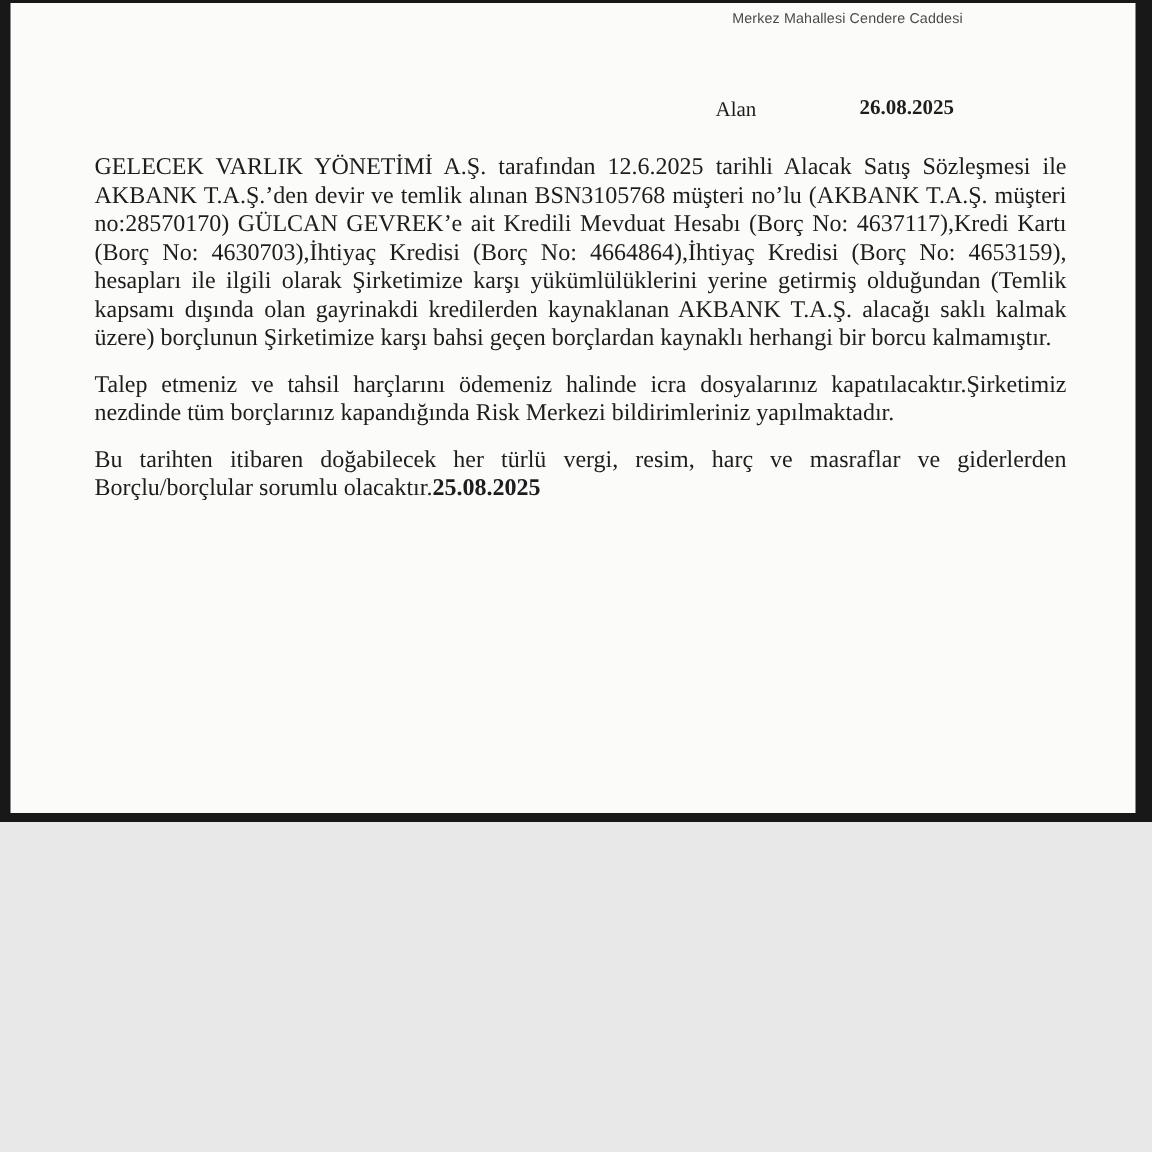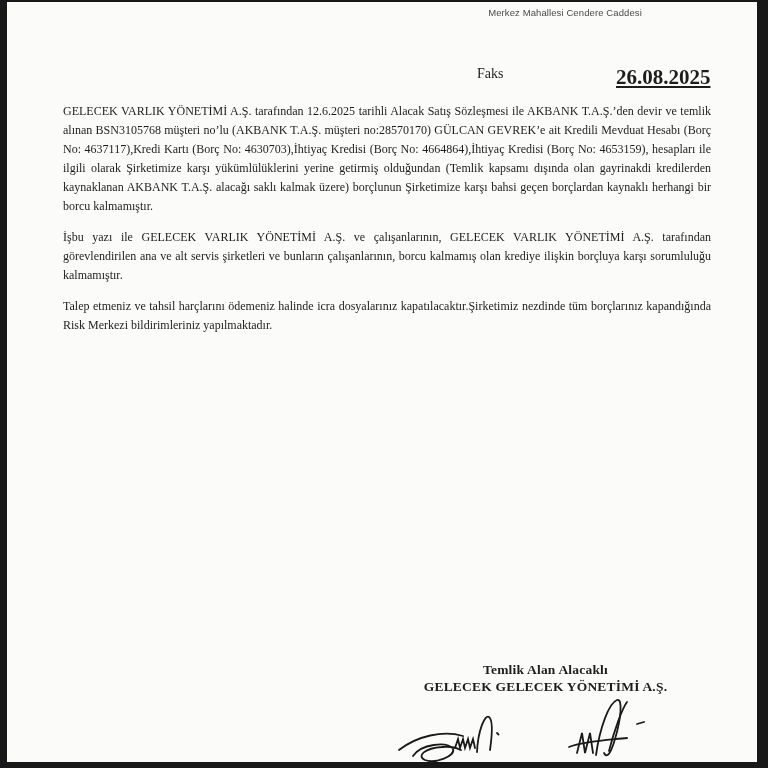--- a/index.html
+++ b/index.html
@@ -1,18 +1,18 @@
 <!DOCTYPE html>
 <html><head>
 <meta charset="utf-8">
 <style>
   html,body{margin:0;padding:0;background:#e8e8e8;}
   .scan{
     position:relative;
-    width:768px;height:768px;
+    width:768px;height:548px;
     background:#fbfbfa;
     overflow:hidden;
     font-family:"Liberation Serif", serif;
     color:#1d1d1d;
   }
   
   .bar{position:absolute;background:#181818;}
   .bar-left{left:0;top:0;width:7px;height:768px;}
   .bar-right{right:0;top:0;width:11px;height:768px;}
   .bar-top{left:0;top:0;width:768px;height:2px;}
@@ -21,25 +21,25 @@
   .letterhead{
     position:absolute;left:380px;top:7px;width:370px;
     text-align:center;
     font-family:"Liberation Sans", sans-serif;
     font-size:9.5px;line-height:11.5px;
     color:#4a4a4a;
     letter-spacing:.1px;
   }
   .date-row{position:absolute;top:66px;left:0;width:768px;font-size:14px;}
   .date-label{position:absolute;left:477px;top:0;}
-  .date-value{position:absolute;left:616px;top:-1px;font-weight:bold;font-size:21px;text-decoration:underline;}
+  .date-value{position:absolute;left:573px;top:-1px;font-weight:bold;font-size:14px;}
 
   .body-text{
     position:absolute;left:63px;top:102px;width:648px;
-    font-size:12px;line-height:19px;
+    font-size:16px;line-height:19px;
     text-align:justify;
   }
   .body-text p{margin:0 0 12px 0;}
   .body-text b{font-weight:bold;}
 
   .sig-block{
     position:absolute;left:403px;top:661px;width:285px;
     text-align:center;font-weight:bold;
     font-size:13.5px;line-height:17px;
     letter-spacing:.2px;
@@ -56,28 +56,28 @@
   <div class="bar bar-left"></div>
   <div class="bar bar-right"></div>
   <div class="bar bar-top"></div>
   <div class="bar bar-bottom"></div>
 
   <div class="letterhead">
     <div>Merkez Mahallesi Cendere Caddesi</div>
   </div>
 
   <div class="date-row">
-    <span class="date-label">Faks</span>
+    <span class="date-label">Alan</span>
     <span class="date-value">26.08.2025</span>
   </div>
 
   <div class="body-text">
       <p>GELECEK VARLIK YÖNETİMİ A.Ş. tarafından 12.6.2025 tarihli Alacak Satış Sözleşmesi ile AKBANK T.A.Ş.’den devir ve temlik alınan BSN3105768 müşteri no’lu (AKBANK T.A.Ş. müşteri no:28570170) GÜLCAN GEVREK’e ait Kredili Mevduat Hesabı (Borç No: 4637117),Kredi Kartı (Borç No: 4630703),İhtiyaç Kredisi (Borç No: 4664864),İhtiyaç Kredisi (Borç No: 4653159), hesapları ile ilgili olarak Şirketimize karşı yükümlülüklerini yerine getirmiş olduğundan (Temlik kapsamı dışında olan gayrinakdi kredilerden kaynaklanan AKBANK T.A.Ş. alacağı saklı kalmak üzere) borçlunun Şirketimize karşı bahsi geçen borçlardan kaynaklı herhangi bir borcu kalmamıştır.</p>
-      <p>İşbu yazı ile GELECEK VARLIK YÖNETİMİ A.Ş. ve çalışanlarının, GELECEK VARLIK YÖNETİMİ A.Ş. tarafından görevlendirilen ana ve alt servis şirketleri ve bunların çalışanlarının, borcu kalmamış olan krediye ilişkin borçluya karşı sorumluluğu kalmamıştır.</p>
       <p>Talep etmeniz ve tahsil harçlarını ödemeniz halinde icra dosyalarınız kapatılacaktır.Şirketimiz nezdinde tüm borçlarınız kapandığında Risk Merkezi bildirimleriniz yapılmaktadır.</p>
+      <p>Bu tarihten itibaren doğabilecek her türlü vergi, resim, harç ve masraflar ve giderlerden Borçlu/borçlular sorumlu olacaktır.<b>25.08.2025</b></p>
     </div>
 
   <div class="sig-block">
     <div>Temlik Alan Alacaklı</div>
     <div>GELECEK GELECEK YÖNETİMİ A.Ş.</div>
   </div>
 
   <svg class="sig-svg sig-left" width="125" height="62" viewBox="0 0 125 62">
     <g fill="none" stroke="#1a1a1a" stroke-width="1.8" stroke-linecap="round">
       <path d="M4,44 C22,30 48,24 68,30"></path>

